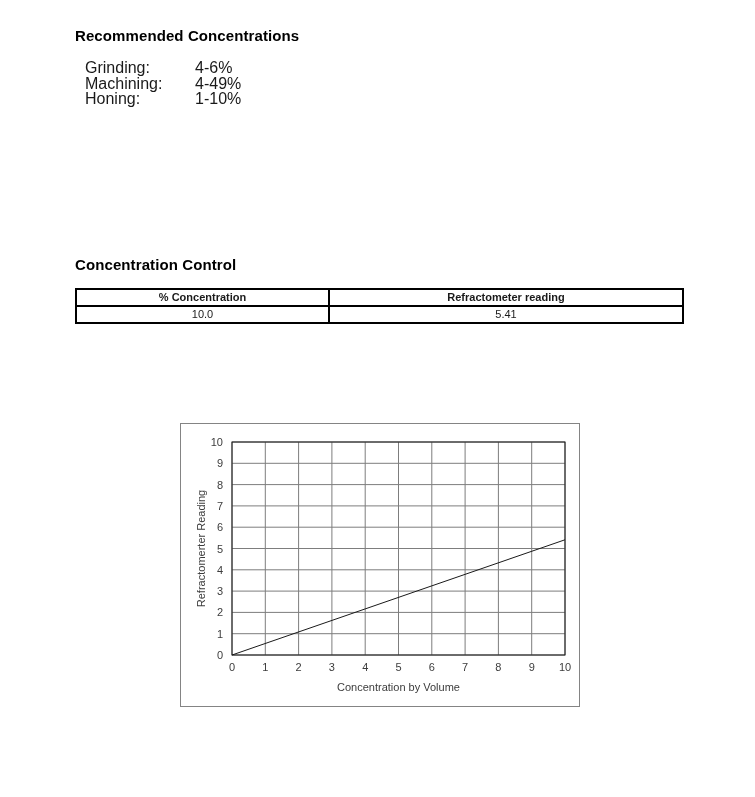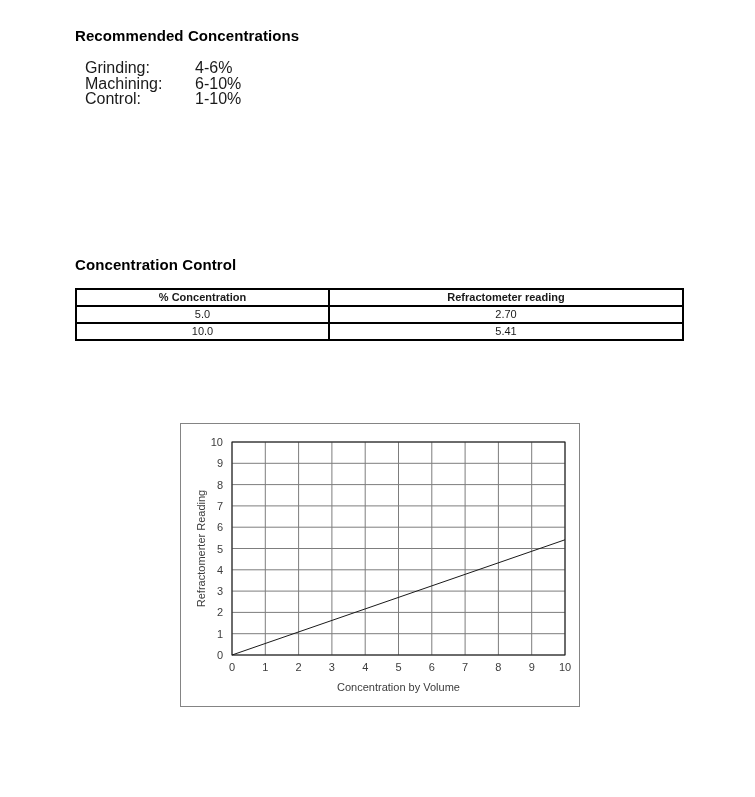--- a/index.html
+++ b/index.html
@@ -77,45 +77,41 @@
 
 <div class="page">
 
   <h1 id="rec-heading" class="section-heading">Recommended Concentrations</h1>
 
   <div class="spec-list">
     <div class="spec-row">
       <span class="spec-label">Grinding:</span><span class="spec-value">4-6%</span>
     </div>
     <div class="spec-row">
-      <span class="spec-label">Machining:</span><span class="spec-value">6-10%</span>
+      <span class="spec-label">Machining:</span><span class="spec-value">4-49%</span>
     </div>
     <div class="spec-row">
-      <span class="spec-label">Control:</span><span class="spec-value">1-10%</span>
+      <span class="spec-label">Honing:</span><span class="spec-value">1-10%</span>
     </div>
   </div>
 
   <h1 id="cc-heading" class="section-heading">Concentration Control</h1>
 
   <table class="conc-table">
     <colgroup>
         <col class="c1">
         <col class="c2">
       </colgroup>
     <thead>
       <tr>
         <th>% Concentration</th>
         <th>Refractometer reading</th>
       </tr>
     </thead>
     <tbody>
-      <tr>
-        <td>5.0</td>
-        <td>2.70</td>
-      </tr>
       <tr>
         <td>10.0</td>
         <td>5.41</td>
       </tr>
     </tbody>
   </table>
 
   <div class="chart-frame">
     <svg id="chart-svg" width="398" height="282" viewBox="0 0 398 282" xmlns="http://www.w3.org/2000/svg">
         <line x1="51" y1="18" x2="51" y2="231" stroke="#7d7d7d" stroke-width="1"></line>

